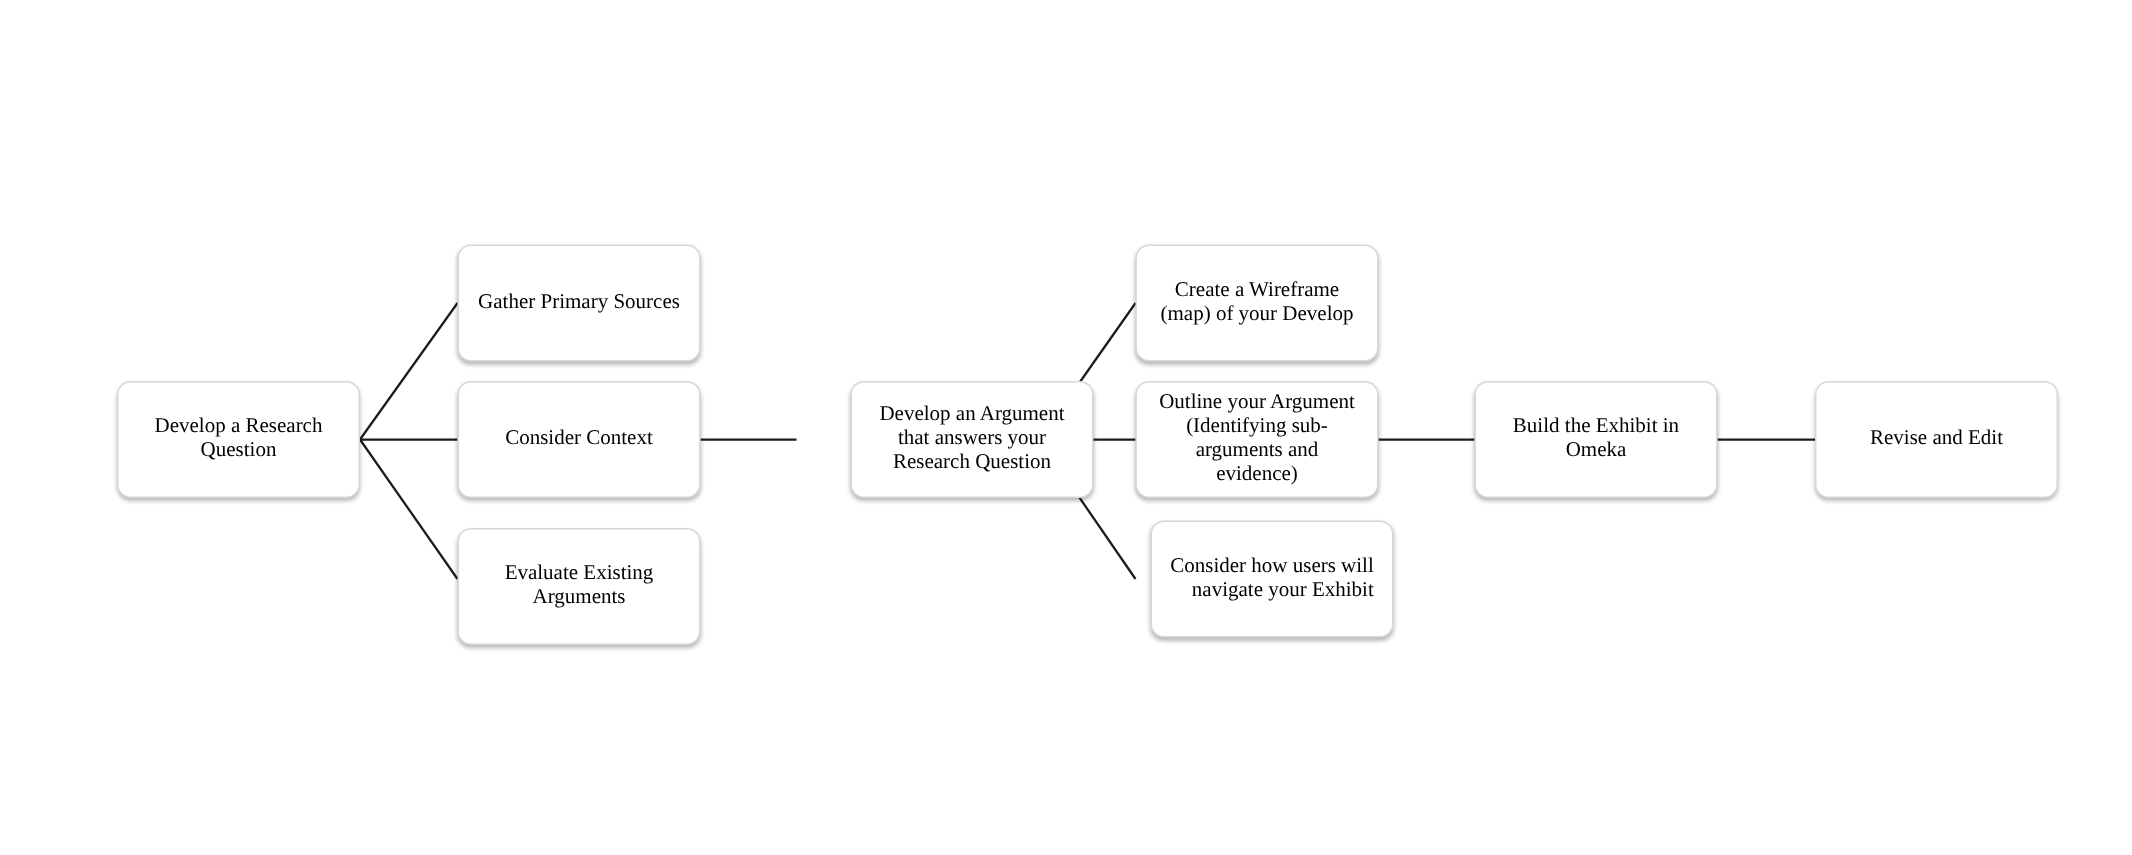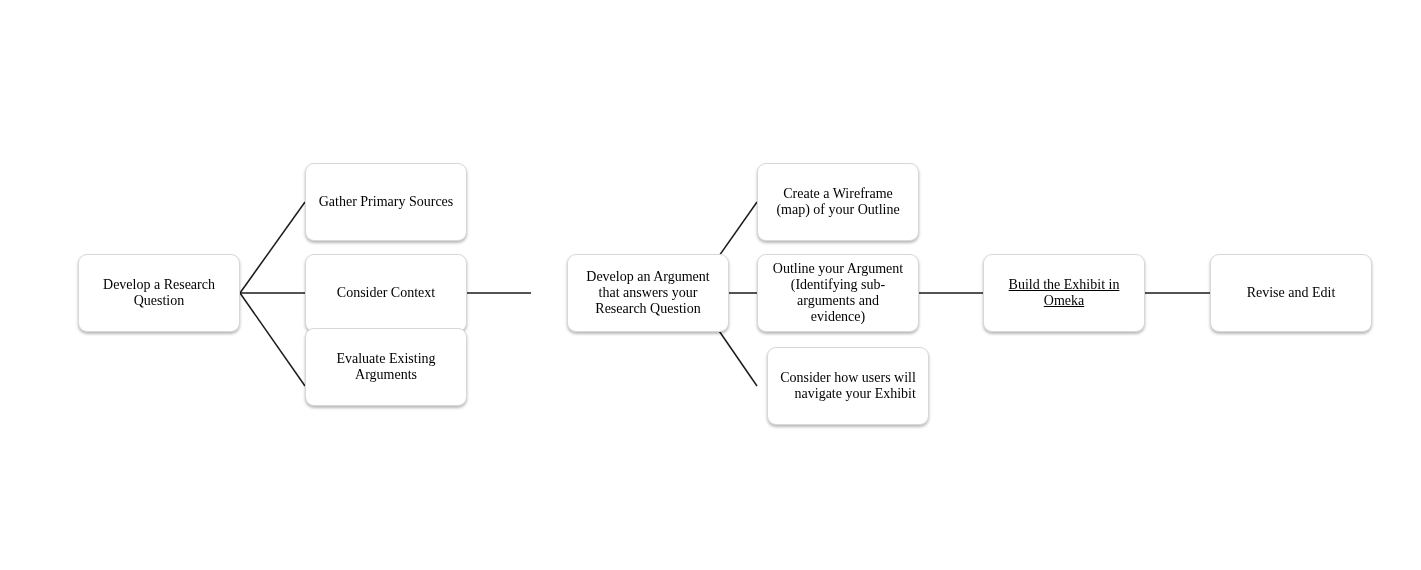--- a/index.html
+++ b/index.html
@@ -40,26 +40,26 @@
     white-space: pre-line;
     font-size: 14px;
     line-height: 16px;
     color: #000000;
     padding: 0 2px;
   }
   
   .n0 { left:  78px; top: 254px; }
   .n1 { left: 305px; top: 163px; }
   .n2 { left: 305px; top: 254px; }
-  .n3 { left: 305px; top: 328px; }
+  .n3 { left: 305px; top: 352px; }
   .n4 { left: 531px; top: 254px; margin-left: 36px; }
   .n5 { left: 757px; top: 163px; }
   .n6 { left: 757px; top: 254px; font-family: Liberation Serif, serif; }
   .n7 { left: 767px; top: 347px; text-align: right; }
-  .n8 { left: 983px; top: 254px; text-decoration: underline; }
+  .n8 { left: 983px; top: 254px; }
   .n9 { left: 1210px; top: 254px; text-align: center; }
 </style>
 </head>
 <body>
 
 <div class="canvas">
 
   <svg class="connectors" width="1421" height="570" viewBox="0 0 1421 570">
     <g stroke="#1b1b1b" stroke-width="1.5" fill="none">
       <line x1="240" y1="293" x2="305" y2="202"></line>
@@ -93,21 +93,21 @@
   </div>
 
   <div class="node n4">
     <span class="node-label">Develop an Argument
 that answers your
 Research Question</span>
   </div>
 
   <div class="node n5">
     <span class="node-label">Create a Wireframe
-(map) of your Outline</span>
+(map) of your Develop</span>
   </div>
 
   <div class="node n6">
     <span class="node-label">Outline your Argument
 (Identifying sub-
 arguments and
 evidence)</span>
   </div>
 
   <div class="node n7">

